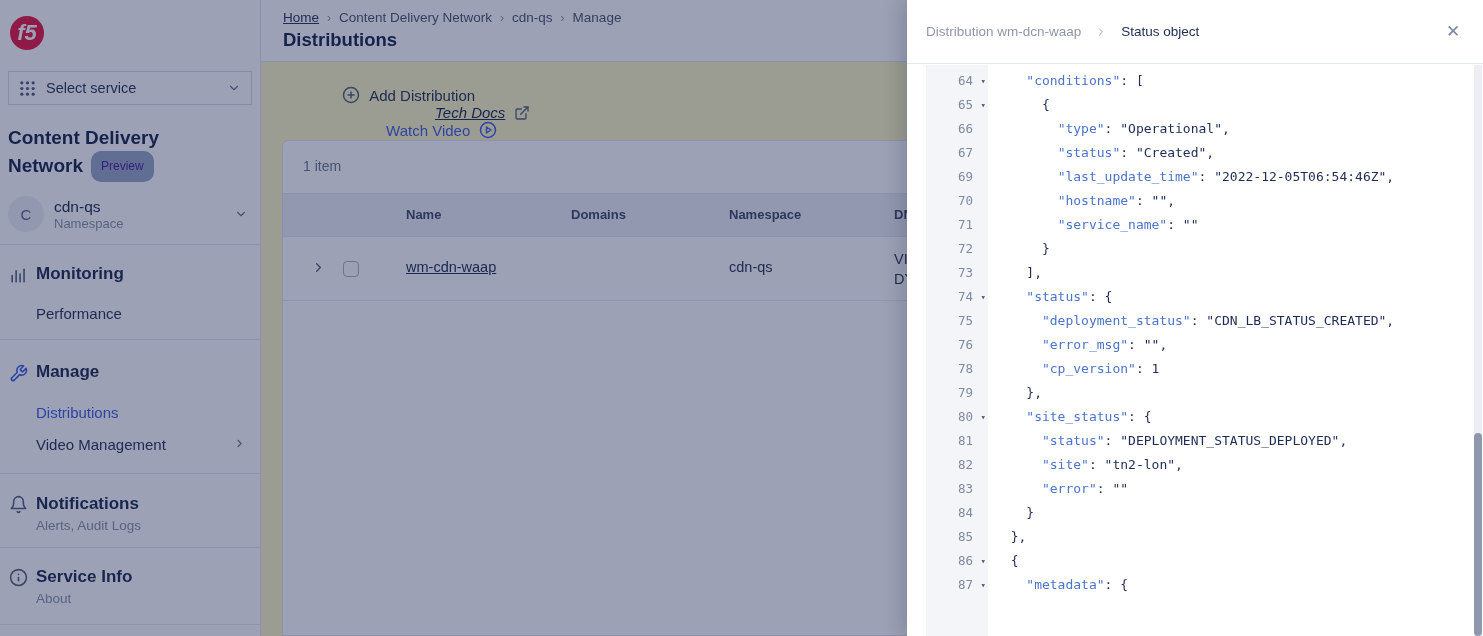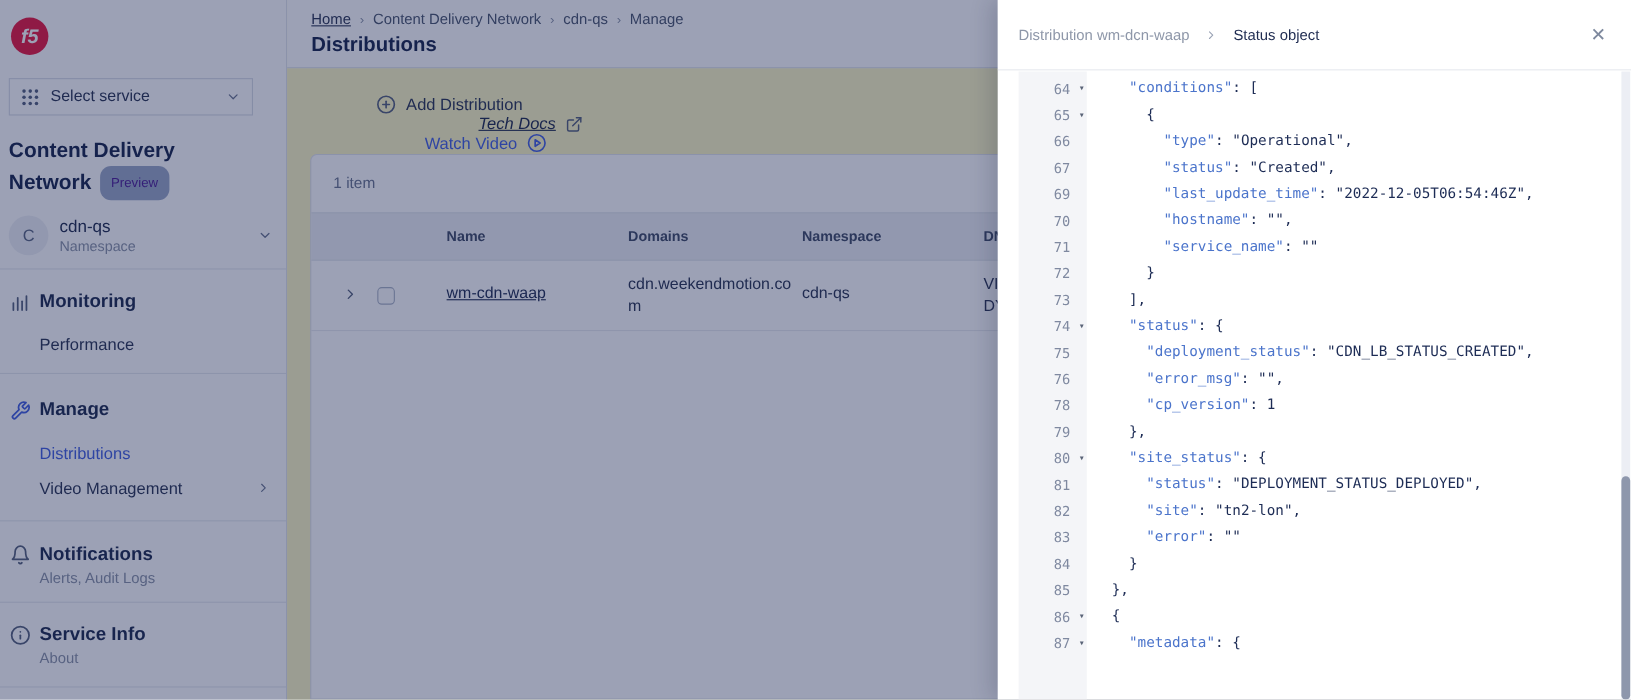--- a/index.html
+++ b/index.html
@@ -5,23 +5,23 @@
   * { margin:0; padding:0; box-sizing:border-box; }
   html,body { width:1483px; height:636px; overflow:hidden; background:#f7f8fa;
     font-family:"Liberation Sans", sans-serif; }
   .app { position:absolute; inset:0; }
 
   
   .sidebar { position:absolute; left:0; top:0; width:261px; height:636px;
     background:#ffffff; border-right:1px solid #e2e5ec; }
   .f5-logo { position:absolute; left:10px; top:16px; width:34px; height:34px;
     border-radius:50%; background:#e8173f; color:#fff; font-weight:bold;
-    font-style:italic; font-size:18px; display:flex; align-items:center;
+    font-style:italic; font-size:22px; display:flex; align-items:center;
     justify-content:center; }
-  .select-service { position:absolute; left:8px; top:71px; width:222px; height:33px;
+  .select-service { position:absolute; left:8px; top:71px; width:244px; height:33px;
     border:1px solid #d8dce6; border-radius:0; background:#fff; display:flex;
     align-items:center; padding:16px 10px; color:#2a3554; font-size:14.5px; }
   .select-service .grid { margin-right:10px; color:#53607e; display:flex; }
   .select-service .chev { margin-left:auto; color:#6b7690; display:flex; }
   .product-title { position:absolute; left:8px; top:124px; font-size:19px;
     font-weight:700; color:#18254c; line-height:27px; }
   .badge { display:inline-block; background:#9aa7c7; color:#4c1d95; font-size:12px;
     font-weight:400; font-style:normal; border-radius:10px; padding:2px 10px;
     margin-left:8px; vertical-align:2px; }
   .ns-row { position:absolute; left:8px; top:192px; width:240px; height:44px;
@@ -270,21 +270,20 @@
       <div class="trow">
         <span class="row-chev">
           <svg width="15" height="15" viewBox="0 0 24 24" fill="none" stroke="currentColor" stroke-width="2" stroke-linecap="round" stroke-linejoin="round">
               <polyline points="9 6 15 12 9 18"></polyline>
             </svg>
         </span>
         <span class="row-check"></span>
         <span class="cell cell-name">
           <a>wm-cdn-waap</a>
         </span>
-        <span class="cell cell-domains">cdn.weekendmotion.com</span>
         <span class="cell cell-ns">cdn-qs</span>
         <span class="cell cell-dns">
           <span>VI</span><br>
           <span>DY</span>
         </span>
       </div>
     </div>
   </div>
 
   <div class="overlay"></div>

